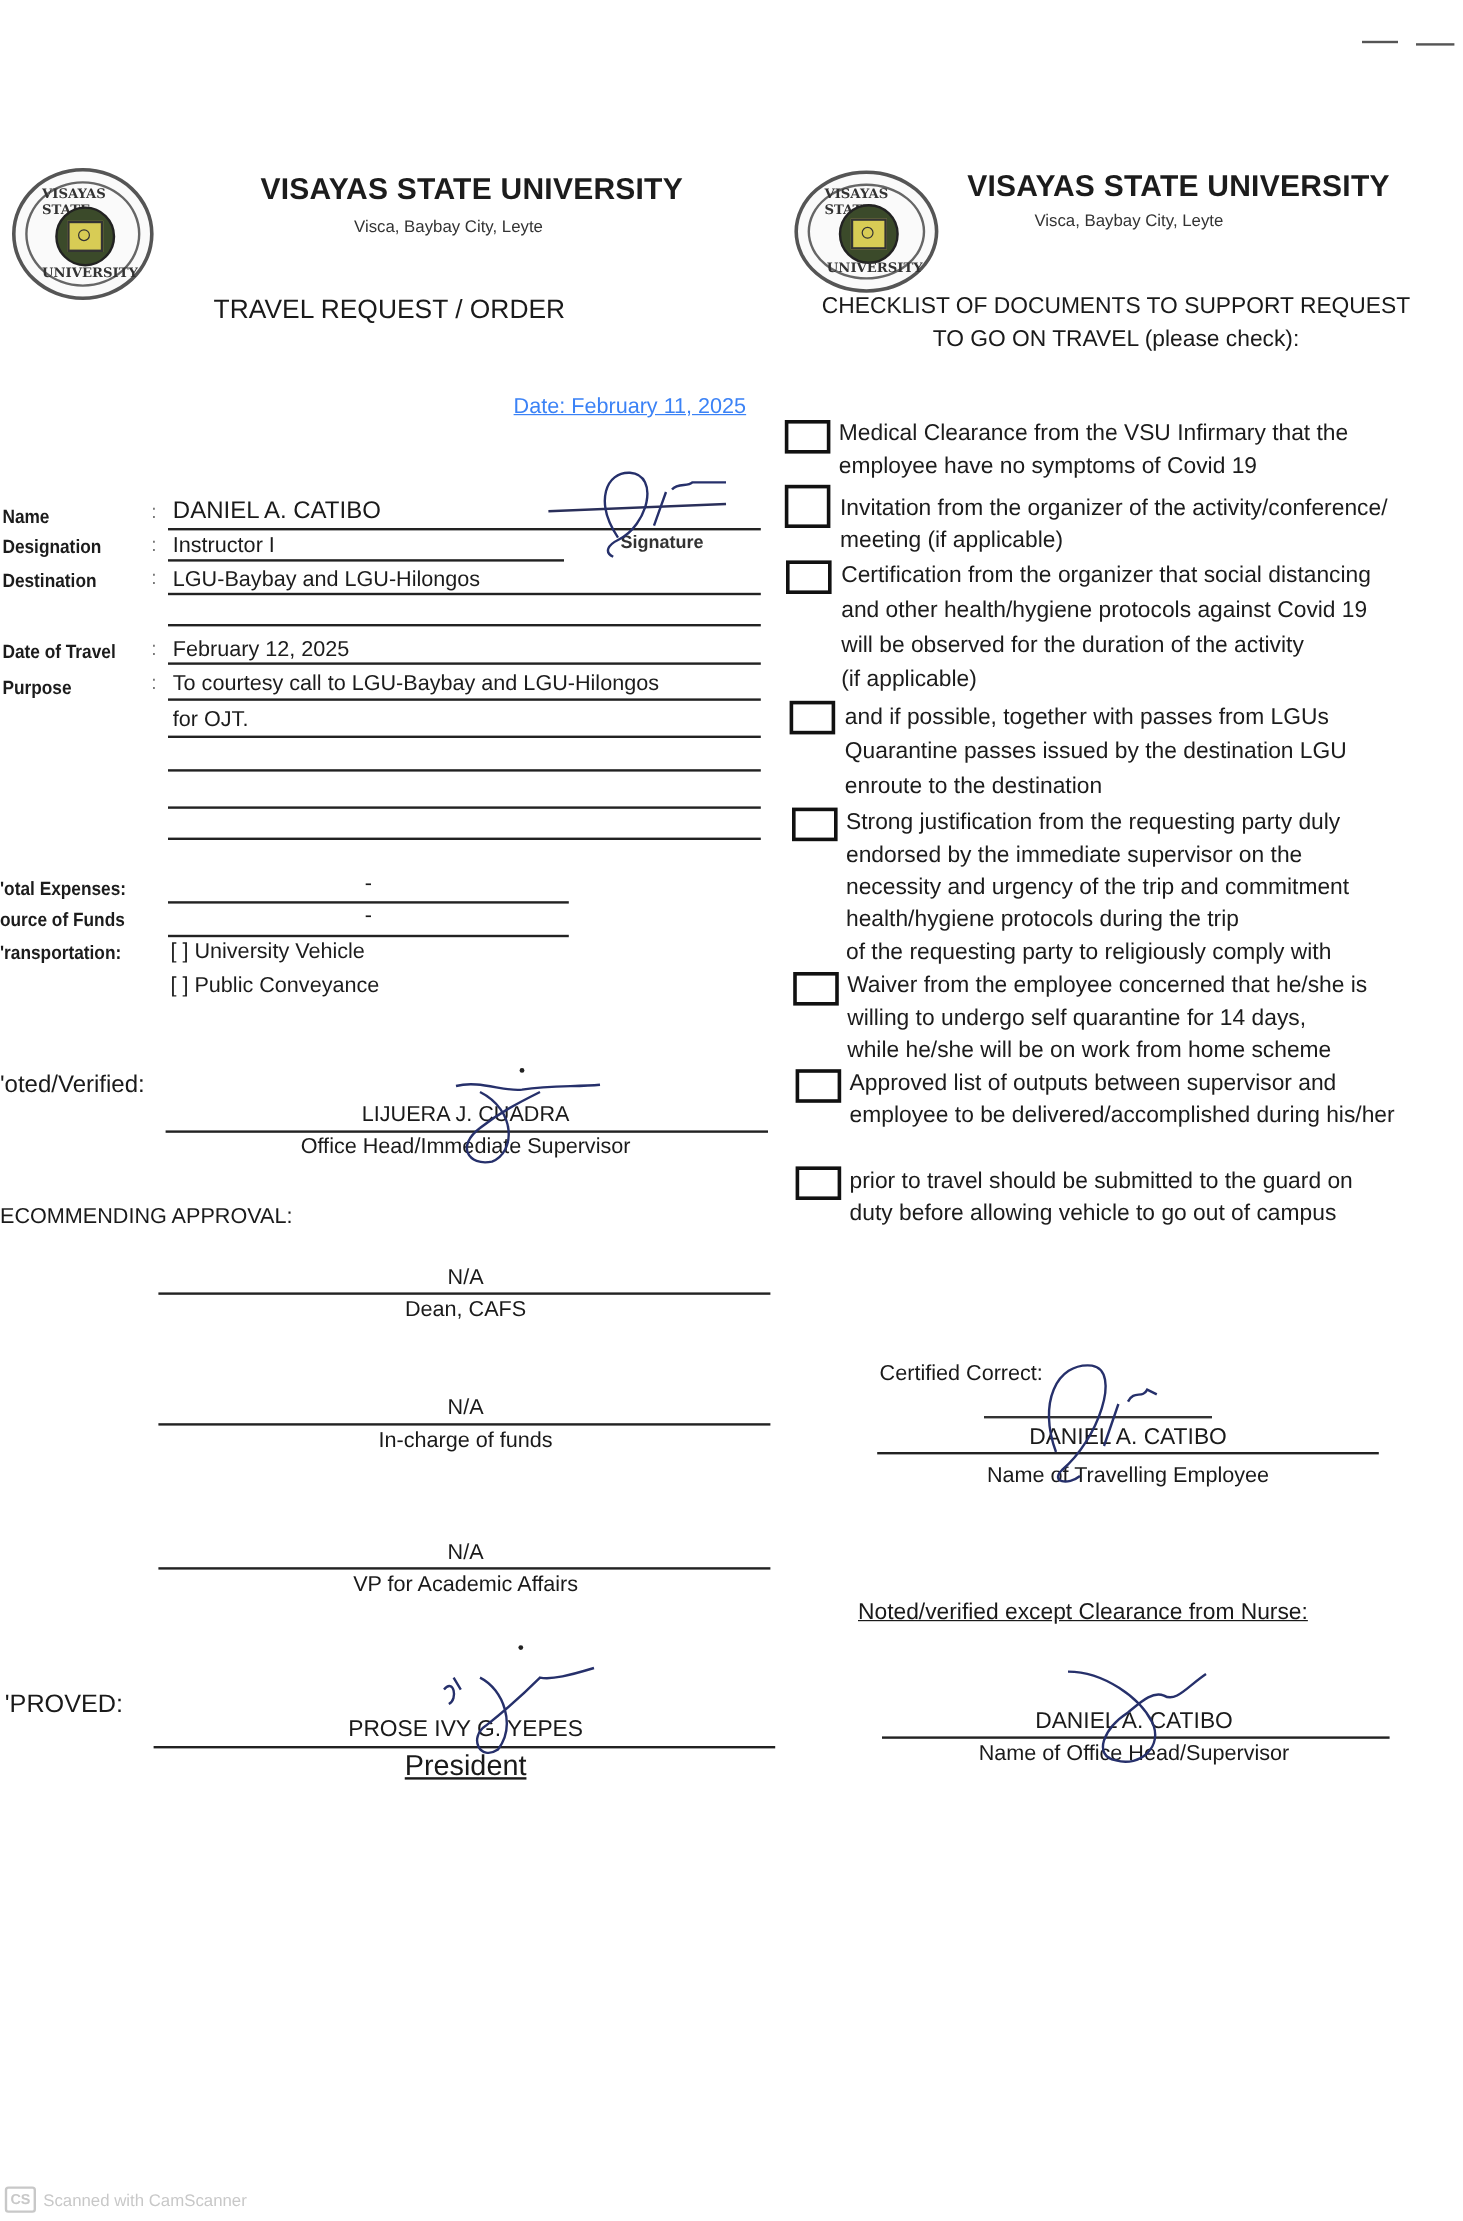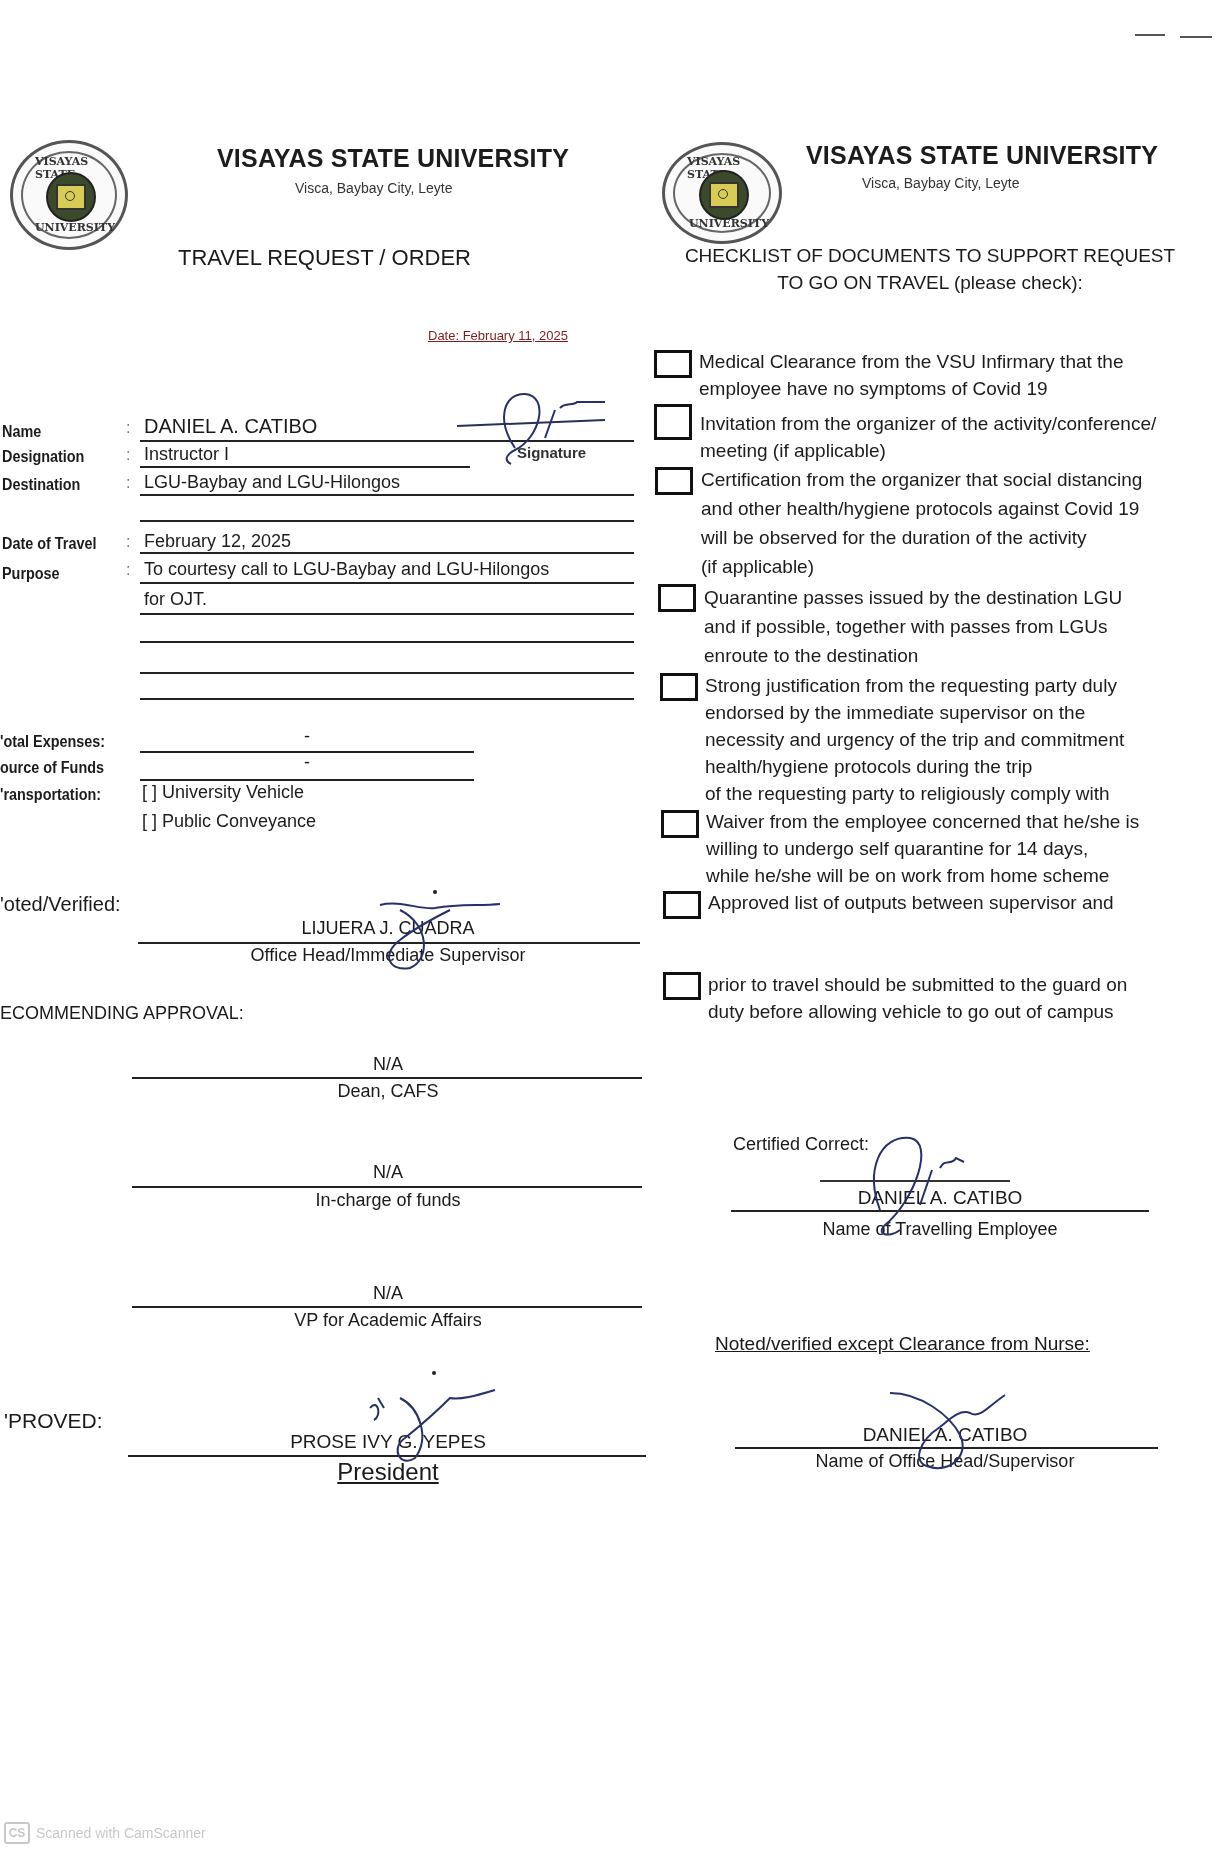--- a/index.html
+++ b/index.html
@@ -51,21 +51,21 @@
   <div class="core"></div>
     <div class="sq"></div>
     <div class="dot"></div>
   <span class="txt" style="left:24px;top:72px;">UNIVERSITY</span>
 </div>
 <div class="abs uni" style="left:806px;top:141px;">VISAYAS STATE UNIVERSITY</div>
 <div class="abs addr" style="left:862px;top:175px;">Visca, Baybay City, Leyte</div>
 <div class="abs b center" style="left:650px;width:560px;top:245px;font-size:19px;">CHECKLIST OF DOCUMENTS TO SUPPORT REQUEST</div>
 <div class="abs b center" style="left:650px;width:560px;top:272px;font-size:19px;">TO GO ON TRAVEL (please check):</div>
 
-<div class="abs" style="left:428px;top:328px;font-size:13px;text-decoration:underline;color:#7f1d1d;">Date: February 11, 2025</div>
+<div class="abs" style="left:428px;top:328px;font-size:18px;text-decoration:underline;color:#3b82f6;">Date: February 11, 2025</div>
 
 <div class="abs lbl" style="left:2px;top:423px;">Name</div>
 <div class="abs" style="left:126px;top:419px;font-size:16px;color:#777;">:</div>
 <div class="abs b" style="left:144px;top:415px;font-size:20px;">DANIEL A. CATIBO</div>
 <div class="hline" style="left:140px;top:440px;width:494px;"></div>
 <div class="abs" style="left:517px;top:444px;font-size:15px;font-weight:bold;color:#333;">Signature</div>
 
 <div class="abs lbl" style="left:2px;top:448px;">Designation</div>
 <div class="abs" style="left:126px;top:446px;font-size:16px;color:#777;">:</div>
 <div class="abs val" style="left:144px;top:444px;">Instructor I</div>
@@ -142,22 +142,22 @@
 <div class="cb" style="left:655px;top:467px;"></div>
 <div class="ck" style="left:701px;top:465px;line-height:29px;">
   <div>Certification from the organizer that social distancing</div>
     <div>and other health/hygiene protocols against Covid 19</div>
   <div>will be observed for the duration of the activity</div>
     <div> (if applicable)</div>
 </div>
 
 <div class="cb" style="left:658px;top:584px;"></div>
 <div class="ck" style="left:704px;top:583px;line-height:29px;">
-  <div>Quarantine passes issued by the destination LGU</div>
-    <div>and if possible, together with passes from LGUs</div>
+  <div>and if possible, together with passes from LGUs</div>
+    <div>Quarantine passes issued by the destination LGU</div>
     <div>enroute to the destination</div>
 </div>
 
 <div class="cb" style="left:660px;top:673px;"></div>
 <div class="ck" style="left:705px;top:672px;">
   <div>Strong justification from the requesting party duly</div>
     <div>endorsed by the immediate supervisor on the</div>
   <div>necessity and urgency of the trip and commitment</div>
     <div>health/hygiene protocols during the trip</div>
   <div>of the requesting party to religiously comply with</div>
@@ -166,20 +166,21 @@
 <div class="cb" style="left:661px;top:810px;"></div>
 <div class="ck" style="left:706px;top:808px;">
   <div>Waiver from the employee concerned that he/she is</div>
     <div>willing to undergo self quarantine for 14 days,</div>
     <div>while he/she will be on work from home scheme</div>
 </div>
 
 <div class="cb" style="left:663px;top:891px;"></div>
 <div class="ck" style="left:708px;top:889px;">
   <div>Approved list of outputs between supervisor and</div>
+    <div>employee to be delivered/accomplished during his/her</div>
 </div>
 
 <div class="cb" style="left:663px;top:972px;"></div>
 <div class="ck" style="left:708px;top:971px;">
     <div>prior to travel should be submitted to the guard on</div>
     <div>duty before allowing vehicle to go out of campus</div>
 </div>
 
 <div class="abs b" style="left:733px;top:1134px;font-size:18px;">Certified Correct:</div>
 <div class="hline thin" style="left:820px;top:1180px;width:190px;background:#333;"></div>

